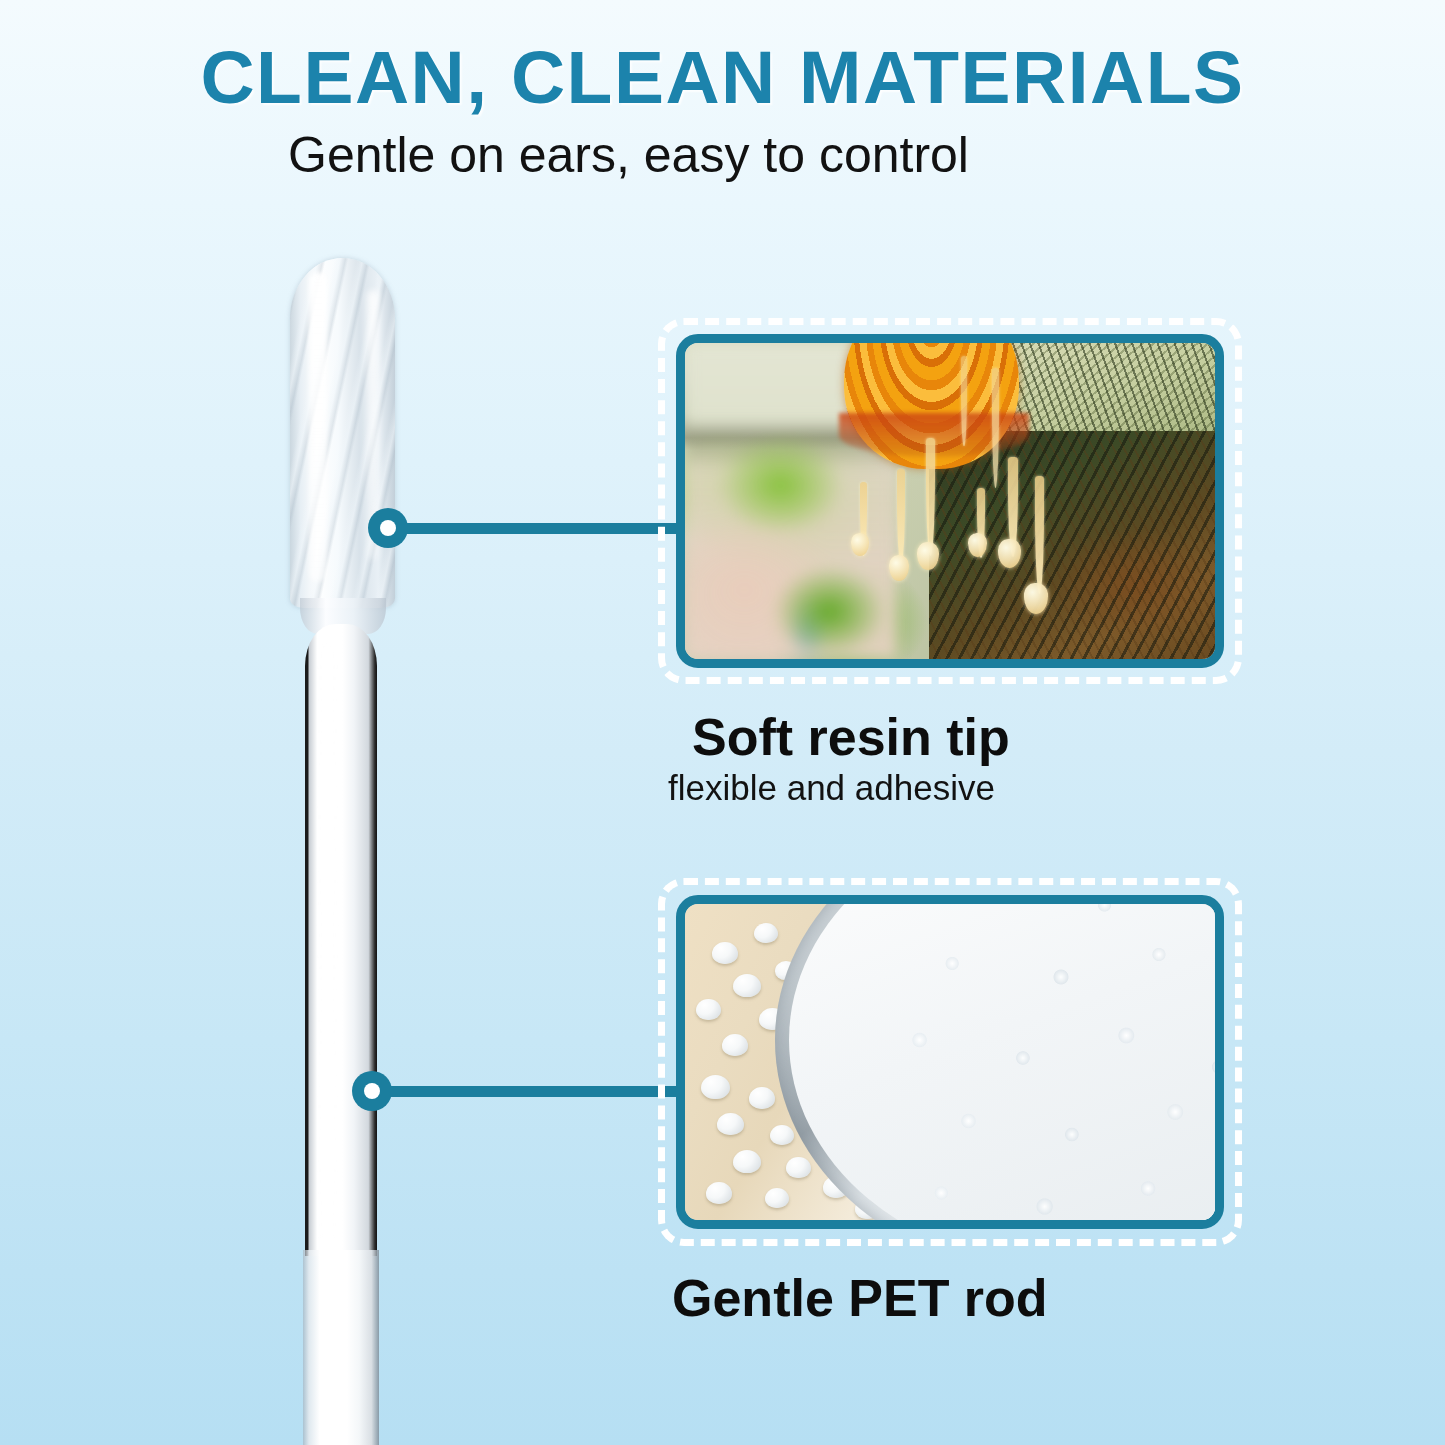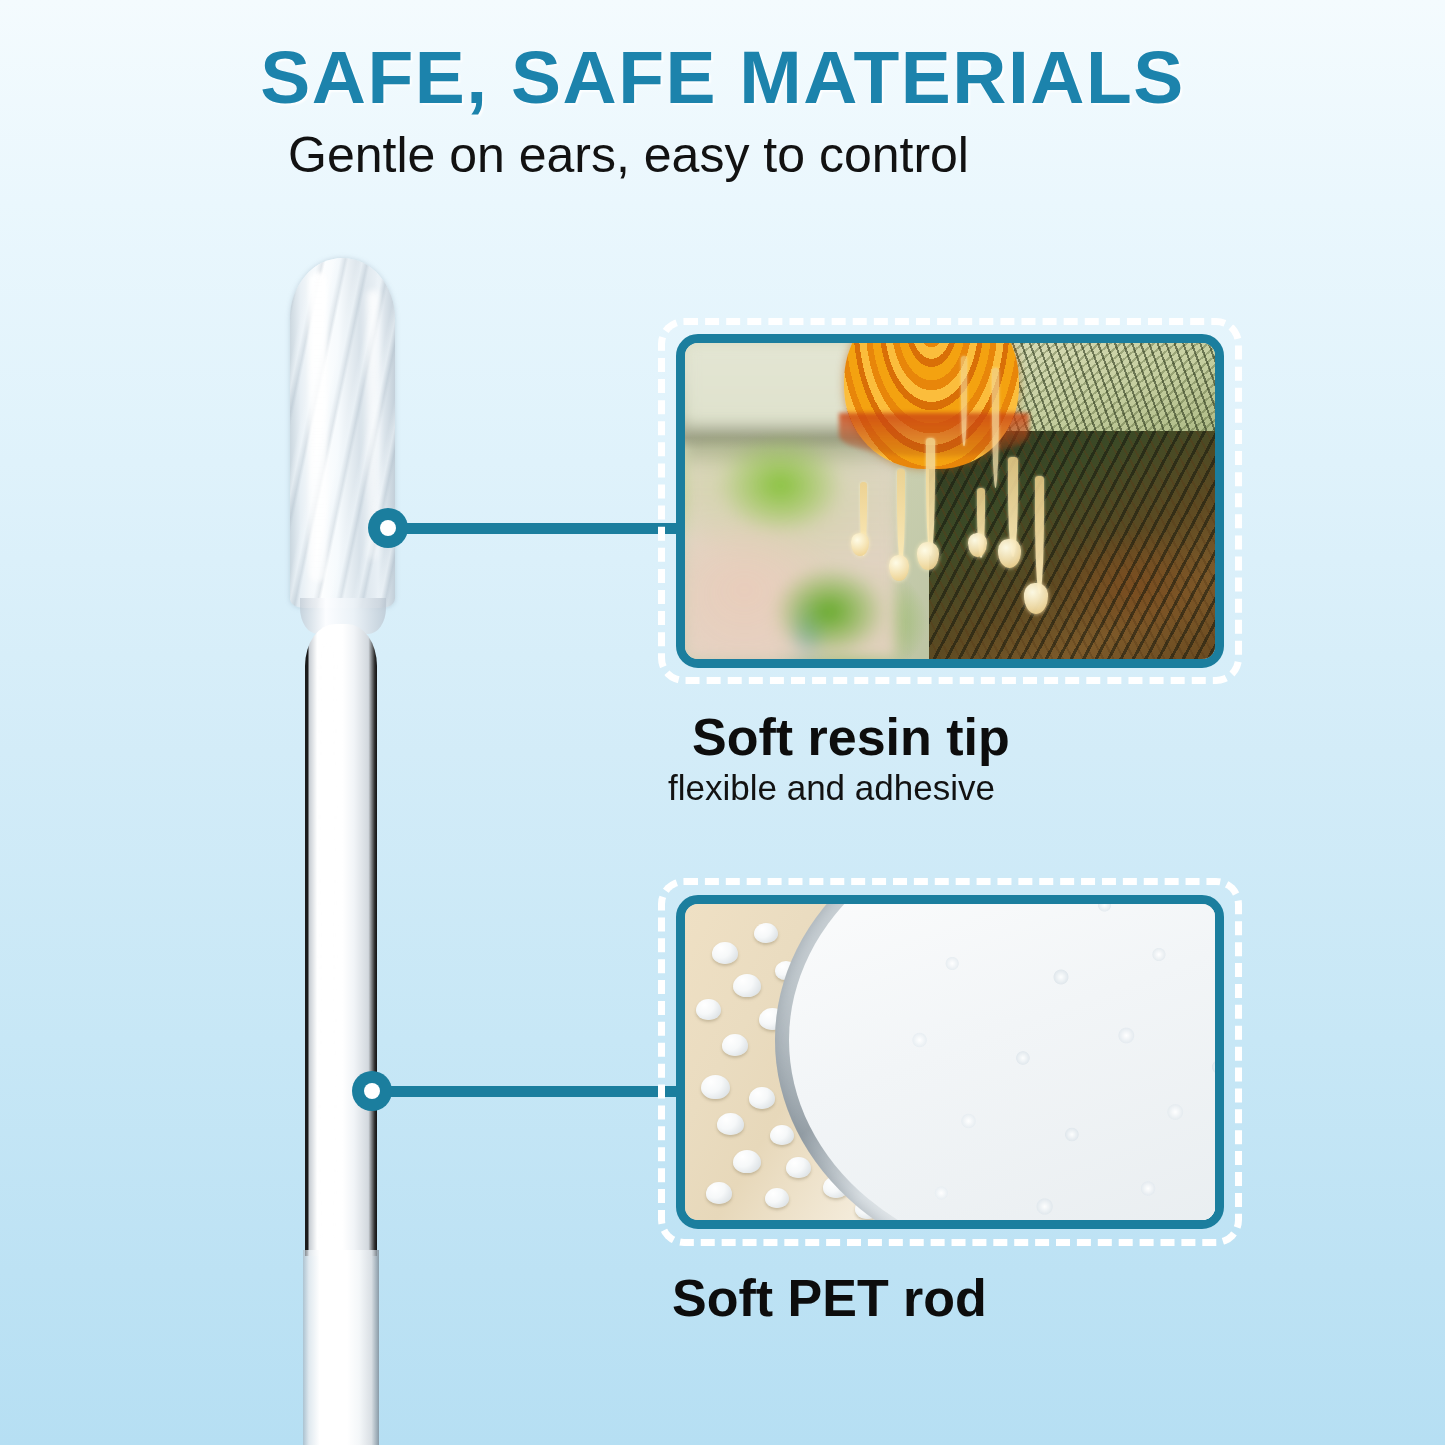--- a/index.html
+++ b/index.html
@@ -362,21 +362,21 @@
     font-weight:normal;
     color:#121212;
     white-space:nowrap;
   }
 </style>
 </head>
 <body>
 
 <div id="page">
 
-  <div id="headline">SAFE, SAFE MATERIALS</div>
+  <div id="headline">CLEAN, CLEAN MATERIALS</div>
 
   <div id="subhead">Gentle on ears, easy to control</div>
 
   <div id="product">
     <div class="tip-body"></div>
     <div class="tip-ridges"></div>
     <div class="tip-hilite"></div>
     <div class="tip-hilite2"></div>
     <div class="neck"></div>
     <div class="rod-upper"></div>
@@ -452,15 +452,15 @@
       <div class="pellet" style="left:23%; top:60%; width:23px; height:19px;"></div>
       <div class="pellet" style="left:26%; top:86%; width:26px; height:22px;"></div>
       <div class="pellet" style="left:32%; top:93%; width:25px; height:21px;"></div>
 
       <div class="scoop">
         <div class="scoop-inner"></div>
       </div>
     </div>
   </div>
 
-  <div class="caption-title" style="left:672px; top:1268px;">Soft PET rod</div>
+  <div class="caption-title" style="left:672px; top:1268px;">Gentle PET rod</div>
 
 </div>
 
 </body></html>

